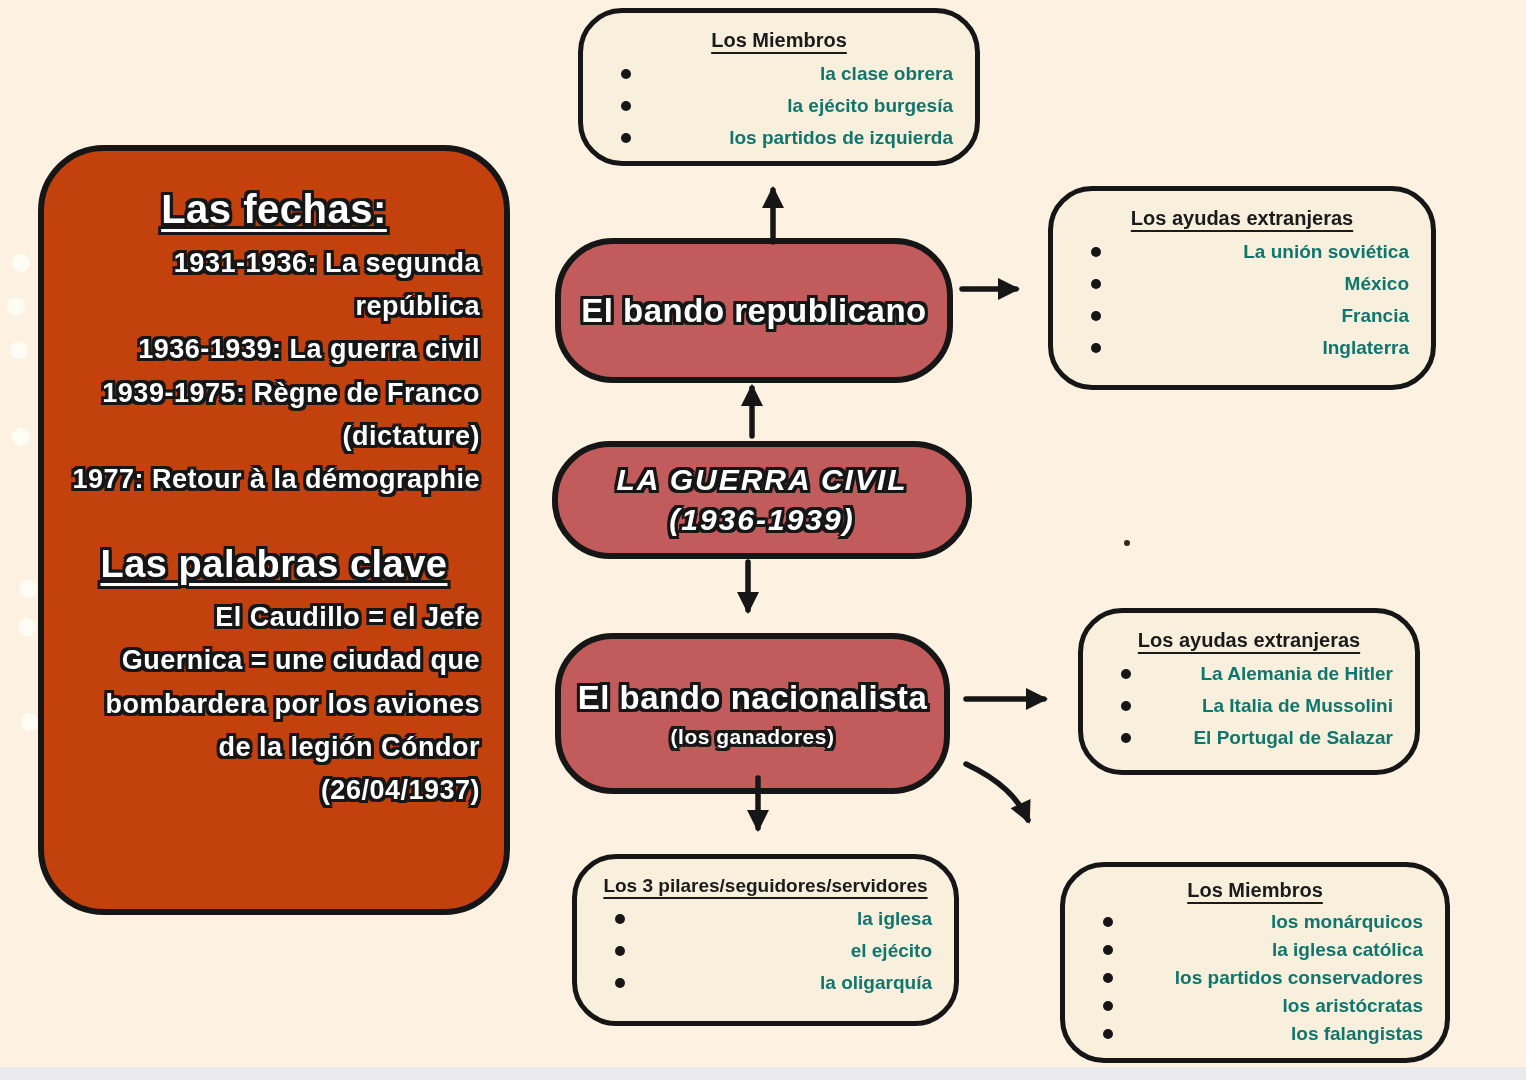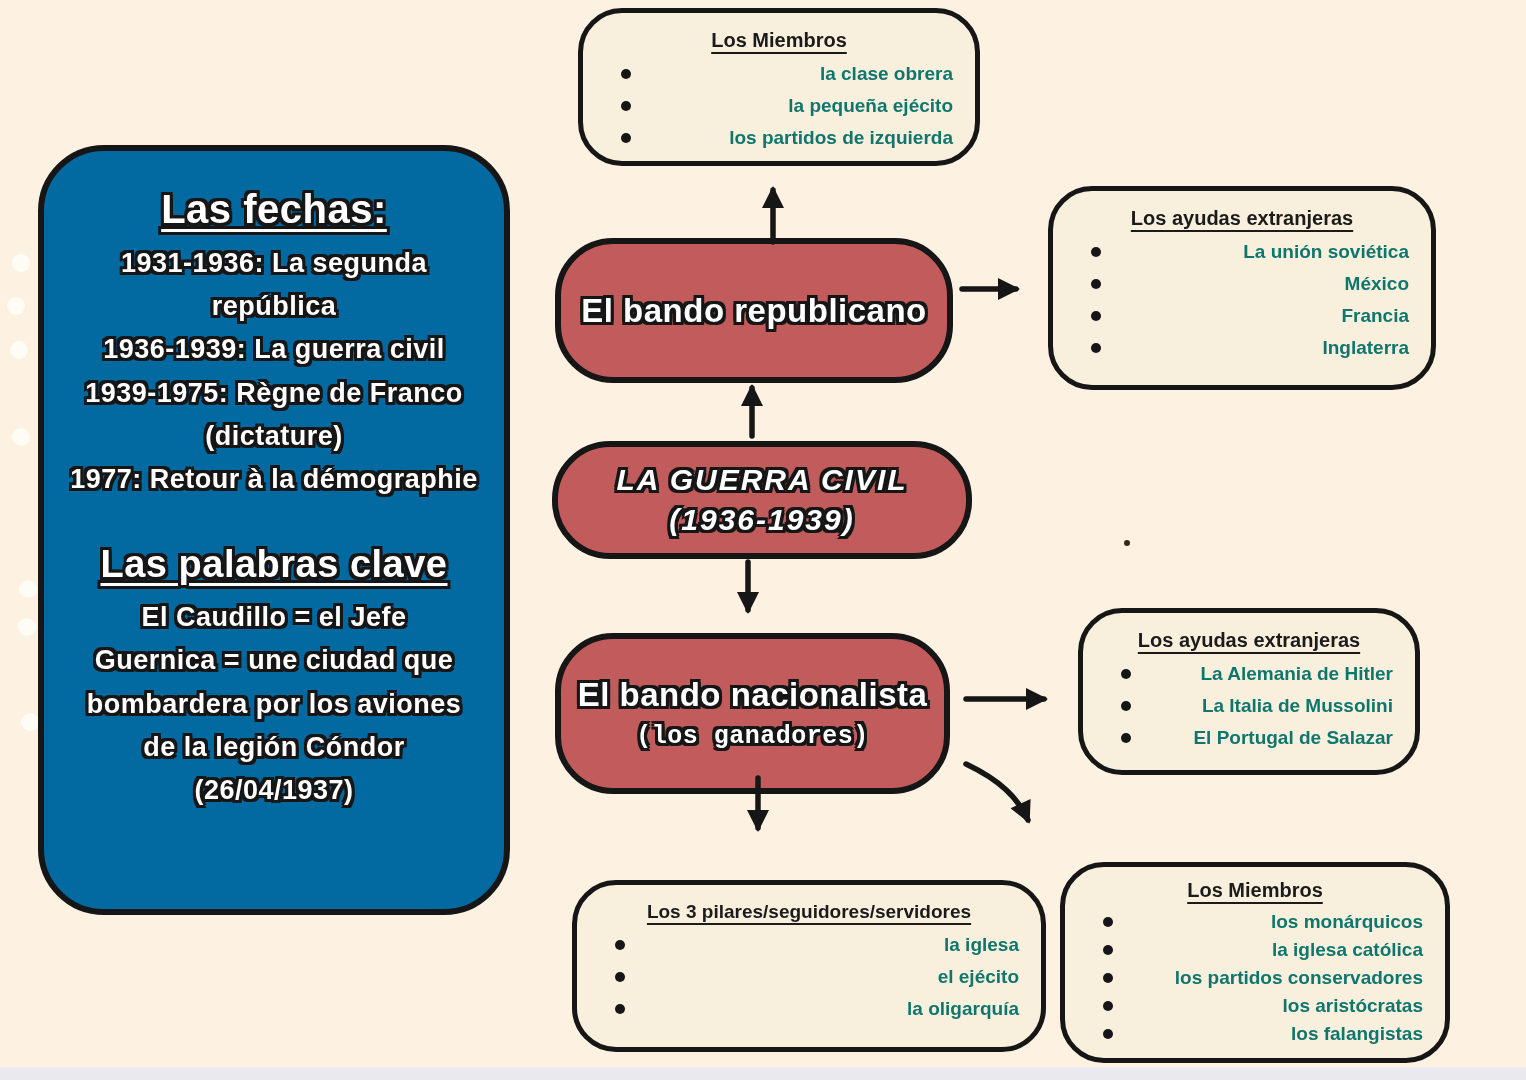--- a/index.html
+++ b/index.html
@@ -31,34 +31,34 @@
     position:absolute;background:#c25c5c;border:6px solid #161616;
     border-radius:58px;box-sizing:border-box;
     display:flex;flex-direction:column;align-items:center;justify-content:center;
   }
   .outline{
     color:#ffffff;font-weight:bold;letter-spacing:.5px;
     text-shadow:-3px -3px 0 #161616,3px -3px 0 #161616,-3px 3px 0 #161616,
       3px 3px 0 #161616,-3px 0 0 #161616,3px 0 0 #161616,0 -3px 0 #161616,0 3px 0 #161616;
   }
   .node-title{font-size:33px;text-align:center;}
-  .node-sub{font-size:25px;margin-top:8px;text-align:center;font-family:Liberation Mono, monospace;}
+  .node-sub{font-size:21px;margin-top:8px;text-align:center;}
   .caps{font-style:italic;letter-spacing:2px;font-size:30px;line-height:1.35;text-align:center;}
   
   .panel{
     position:absolute;left:38px;top:145px;width:472px;height:770px;
-    background:#0369a1;border:6px solid #161616;border-radius:66px;
+    background:#c2410c;border:6px solid #161616;border-radius:66px;
     box-sizing:border-box;padding:36px 24px;text-align:center;
   }
   .panel-title{
     font-size:40px;text-decoration:underline;text-underline-offset:6px;
     text-decoration-thickness:3px;margin-bottom:10px;
   }
   .panel-title.second{font-size:38px;margin-top:42px;}
-  .panel-line{font-size:27px;line-height:1.6;}
+  .panel-line{font-size:27px;line-height:1.6;text-align:right;}
   
   .arrows{position:absolute;left:0;top:0;pointer-events:none;}
   .edge-dot{
     position:absolute;width:18px;height:18px;border-radius:50%;
     background:#fffef8;opacity:.85;
   }
   .period-dot{
     position:absolute;left:1124px;top:540px;width:6px;height:6px;
     border-radius:50%;background:#35261c;
   }
@@ -87,21 +87,21 @@
     <div class="panel-line">1977: Retour à la démographie</div>
     <div class="panel-title second">Las palabras clave</div>
     <div class="panel-line">El Caudillo = el Jefe</div>
     <div class="panel-line">Guernica = une ciudad que bombardera por los aviones de la legión Cóndor (26/04/1937)</div>
   </div>
 
   <div class="box" style="left:578px;top:8px;width:402px;height:158px">
     <div class="box-title">Los Miembros</div>
     <ul class="box-list">
       <li><span class="bullet"></span><span>la clase obrera</span></li>
-      <li><span class="bullet"></span><span>la pequeña ejécito</span></li>
+      <li><span class="bullet"></span><span>la ejécito burgesía</span></li>
       <li><span class="bullet"></span><span>los partidos de izquierda</span></li>
     </ul>
   </div>
 
   <div class="node" style="left:555px;top:238px;width:398px;height:145px">
     <div class="outline node-title">El bando republicano</div>
   </div>
 
   <div class="box" style="left:1048px;top:186px;width:388px;height:204px">
     <div class="box-title">Los ayudas extranjeras</div>
@@ -125,21 +125,21 @@
 
   <div class="box" style="left:1078px;top:608px;width:342px;height:167px">
     <div class="box-title">Los ayudas extranjeras</div>
     <ul class="box-list">
       <li><span class="bullet"></span><span>La Alemania de Hitler</span></li>
       <li><span class="bullet"></span><span>La Italia de Mussolini</span></li>
       <li><span class="bullet"></span><span>El Portugal de Salazar</span></li>
     </ul>
   </div>
 
-  <div class="box" style="left:572px;top:880px;width:474px;height:172px">
+  <div class="box" style="left:572px;top:854px;width:387px;height:172px">
     <div class="box-title" style="font-size:19px">Los 3 pilares/seguidores/servidores</div>
     <ul class="box-list">
       <li><span class="bullet"></span><span>la iglesa</span></li>
       <li><span class="bullet"></span><span>el ejécito</span></li>
       <li><span class="bullet"></span><span>la oligarquía</span></li>
     </ul>
   </div>
 
   <div class="box" style="left:1060px;top:862px;width:390px;height:201px;padding-top:12px">
     <div class="box-title">Los Miembros</div>

